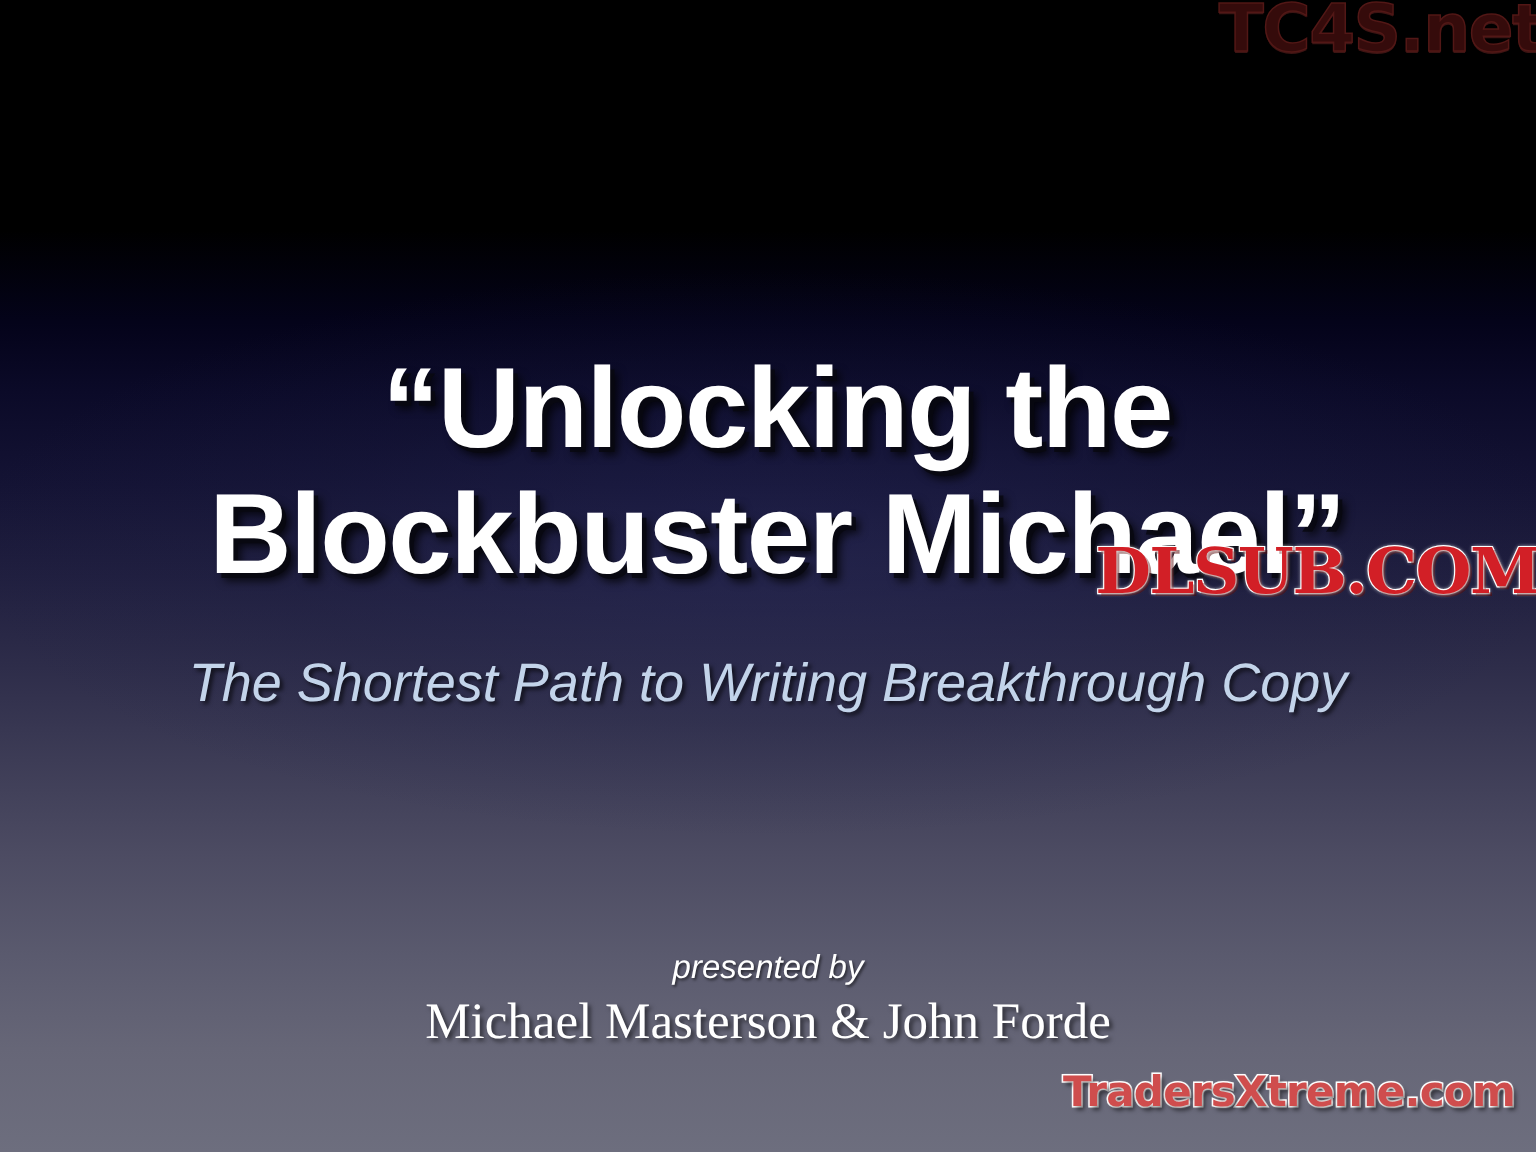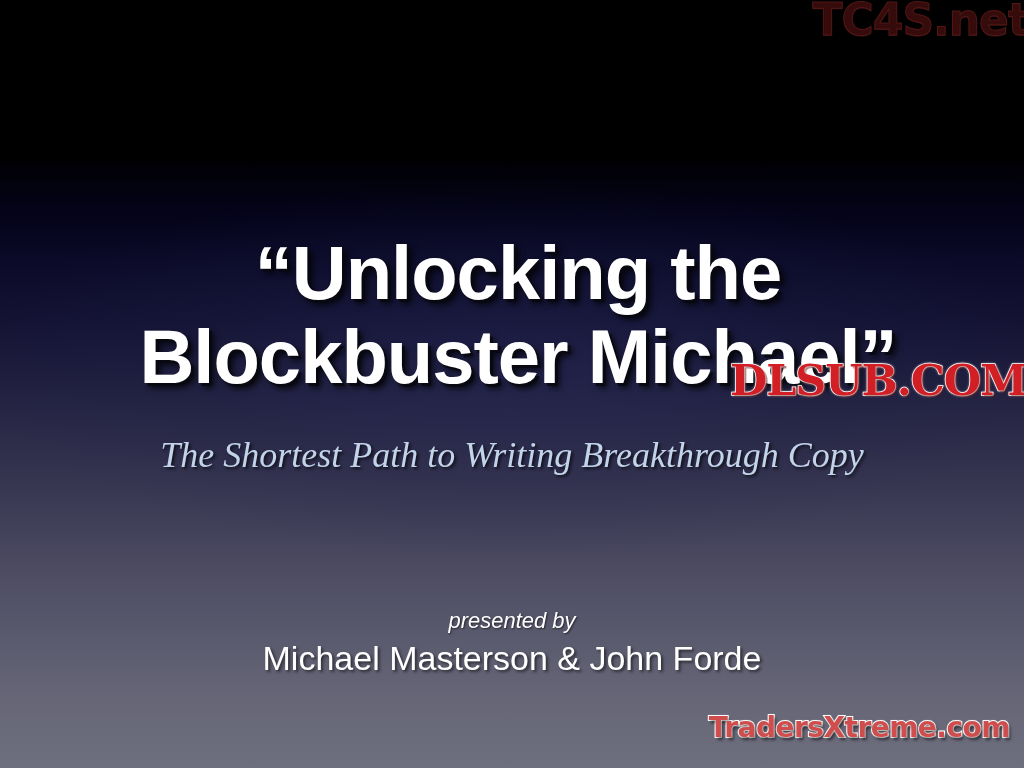--- a/index.html
+++ b/index.html
@@ -112,49 +112,49 @@
     transform:scaleX(1.02);
   }
 
   
   #subtitle {
     position:absolute;
     left:0;
     top:434px;
     width:1024px;
     text-align:center;
-    font-family:Liberation Serif, serif;
+    font-family:Liberation Sans, sans-serif;
     font-style:italic;
     font-weight:normal;
     font-size:36px;
     color:#c3d4ea;
     letter-spacing:0px;
     text-shadow:2px 2px 3px rgba(0,0,0,0.65);
     white-space:nowrap;
   }
 
   
   #presenter-block {
     position:absolute;
     left:0;
-    top:608px;
+    top:632px;
     width:1024px;
     text-align:center;
   }
   #presented-by {
     font-family:"Liberation Sans", sans-serif;
     font-style:italic;
     font-size:22px;
     color:#ffffff;
     text-shadow:1px 1px 2px rgba(0,0,0,0.6);
     line-height:1.15;
   }
   #presenter-names {
     margin-top:6px;
-    font-family:Liberation Sans, sans-serif;
+    font-family:Liberation Serif, serif;
     font-size:34px;
     color:#ffffff;
     text-shadow:2px 2px 3px rgba(0,0,0,0.55);
     white-space:nowrap;
   }
 
   
   #wm-bottom {
     position:absolute;
     right:14px;

